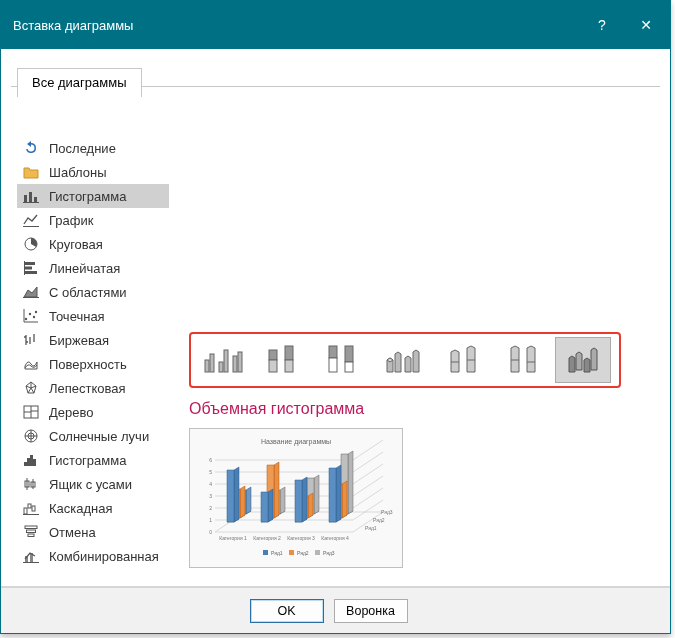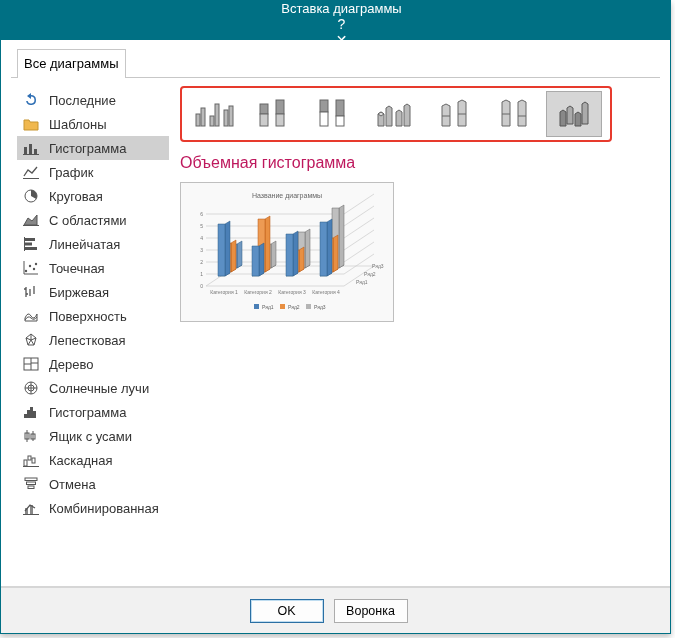--- a/index.html
+++ b/index.html
@@ -16,25 +16,24 @@
     height: 634px;
     border: 1px solid #007084;
     box-shadow: 0 3px 6px rgba(0,0,0,0.25);
     display: flex;
     flex-direction: column;
     background: #fff;
   }
   .titlebar {
     background: #007084;
     color: #fff;
-    height: 39px;
+    height: 48px;
     display: flex;
     align-items: center;
     padding-left: 12px;
-    flex-direction: column;
   }
   .titlebar-title { font-size: 13px; flex: 1 1 auto; }
   .titlebar-btn {
     width: 46px;
     height: 33px;
     display: flex;
     align-items: center;
     justify-content: center;
     font-size: 14px;
     cursor: default;
@@ -49,31 +48,32 @@
   }
   .tab-header {
     display: flex;
     border-bottom: 1px solid #c7c7c7;
     margin-bottom: 8px;
     padding-left: 6px;
   }
   .tab {
     border: 1px solid #c7c7c7;
     border-bottom: none;
-    padding: 6px 6px 7px;
+    padding: 6px 14px 7px;
     background: #fff;
     position: relative;
-    top: 1px;
+    top: 11px;
     font-size: 13px;
   }
   .body-area {
     display: flex;
-    gap: 11px;
+    gap: 20px;
     padding: 0 6px 6px 6px;
     height: calc(100% - 50px);
+    align-items: flex-end;
   }
   .sidebar {
     width: 152px;
     padding-top: 2px;
   }
   .side-item {
     display: flex;
     align-items: center;
     height: 24px;
     gap: 8px;
@@ -224,37 +224,37 @@
                 <circle cx="8" cy="8" r="6" fill="none" stroke="#555"></circle>
                 <path d="M8 8V2A6 6 0 0 1 13.2 11z" fill="#555"></path>
               </svg>
           </span>
           <span class="label">Круговая</span>
         </div>
 
         <div class="side-item">
           <span class="icon">
             <svg width="16" height="16" viewBox="0 0 16 16">
-                <path d="M1 13 L5 6 L9 9 L14 3 L14 13 Z" fill="#888" stroke="#555"></path>
-                <line x1="0" y1="13.5" x2="16" y2="13.5" stroke="#555"></line>
-              </svg>
-          </span>
-          <span class="label">С областями</span>
-        </div>
-
-        <div class="side-item">
-          <span class="icon">
-            <svg width="16" height="16" viewBox="0 0 16 16">
                 <rect x="2" y="2" width="10" height="3" fill="#555"></rect>
                 <rect x="2" y="6.5" width="7" height="3" fill="#555"></rect>
                 <rect x="2" y="11" width="12" height="3" fill="#555"></rect>
                 <line x1="1.5" y1="1" x2="1.5" y2="15" stroke="#555"></line>
               </svg>
           </span>
           <span class="label">Линейчатая</span>
+        </div>
+
+        <div class="side-item">
+          <span class="icon">
+            <svg width="16" height="16" viewBox="0 0 16 16">
+                <path d="M1 13 L5 6 L9 9 L14 3 L14 13 Z" fill="#888" stroke="#555"></path>
+                <line x1="0" y1="13.5" x2="16" y2="13.5" stroke="#555"></line>
+              </svg>
+          </span>
+          <span class="label">С областями</span>
         </div>
 
         <div class="side-item">
           <span class="icon">
             <svg width="16" height="16" viewBox="0 0 16 16">
                 <circle cx="3" cy="11" r="1.2" fill="#555"></circle>
                 <circle cx="7" cy="6" r="1.2" fill="#555"></circle>
                 <circle cx="11" cy="9" r="1.2" fill="#555"></circle>
                 <circle cx="13" cy="4" r="1.2" fill="#555"></circle>
                 <line x1="1" y1="14" x2="15" y2="14" stroke="#555"></line>

